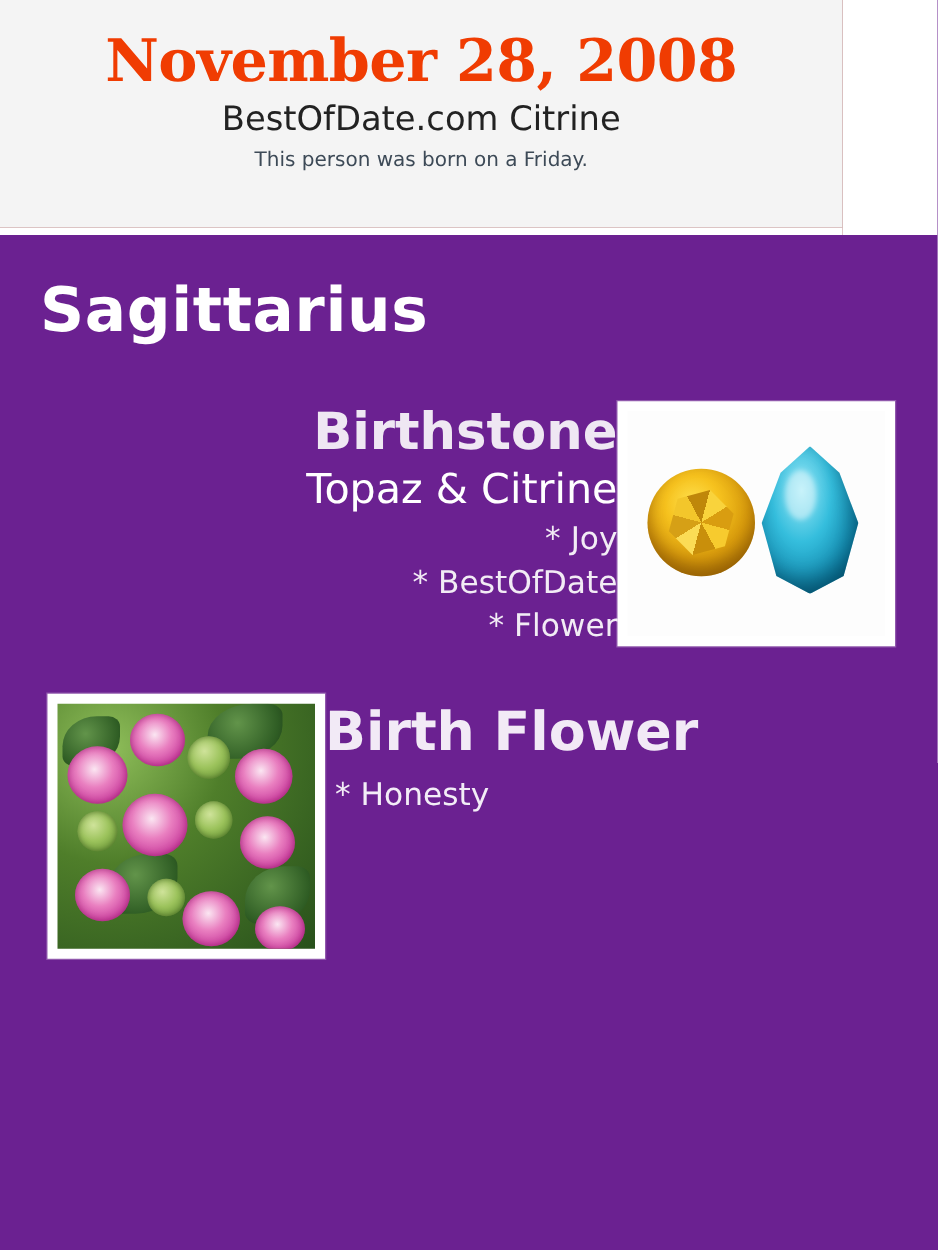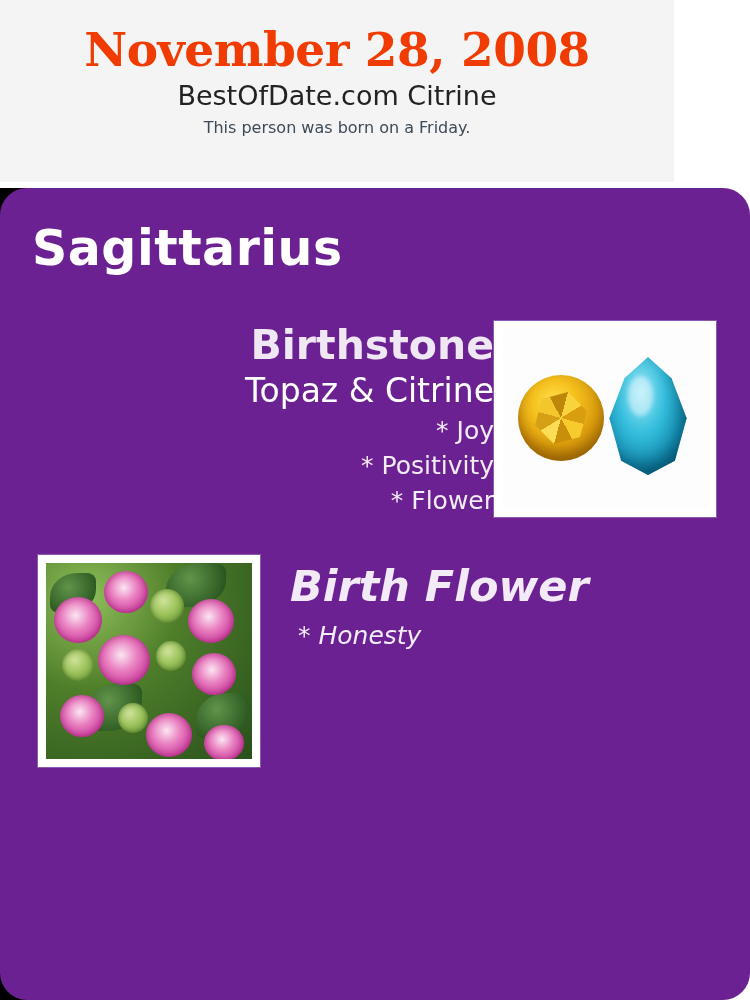--- a/index.html
+++ b/index.html
@@ -10,21 +10,21 @@
     width: 750px;
     height: 1000px;
     background: #ffffff;
     font-family: "DejaVu Sans", sans-serif;
     overflow: hidden;
   }
   .page {
     width: 674px;
     height: 1000px;
     position: relative;
-    background: #000000;
+    background: #7f1d1d;
   }
 
   
   .header {
     background: #f4f4f4;
     padding: 18px 20px 14px 20px;
     text-align: center;
     box-sizing: border-box;
     height: 182px;
   }
@@ -61,21 +61,20 @@
   
   .panel {
     background: #6b2191;
     position: absolute;
     top: 188px;
     left: 0;
     width: 750px;
     bottom: 0;
     box-sizing: border-box;
     padding: 22px 30px 0 30px;
-    border-radius: 27px;
   }
 
   .zodiac-title {
     color: #ffffff;
     font-size: 49px;
     font-weight: bold;
     font-family: "DejaVu Sans", sans-serif;
     margin: 10px 0 6px 2px;
     letter-spacing: 0.5px;
   }
@@ -219,23 +218,21 @@
     background: radial-gradient(circle at 40% 35%, #cfe39a 0%, #9cc35c 45%, #5c8a2c 100%);
     box-shadow: inset 0 0 5px rgba(40,70,20,0.6);
   }
   .mum.leaf {
     background: radial-gradient(circle at 40% 35%, #62944a 0%, #2f5d24 70%, #1d3c17 100%);
     border-radius: 60% 20% 60% 20%;
   }
 
   .flower-text {
     flex: 1 1 auto;
-    padding-left: 30px;
     padding-top: 6px;
-    font-style: italic;
   }
   .flower-heading {
     color: #f2eaf6;
     font-size: 43px;
     font-weight: bold;
     font-family: "DejaVu Sans", sans-serif;
     margin: 0 0 2px 0;
   }
   .flower-sub {
     color: #ffffff;
@@ -265,21 +262,21 @@
 
   <div class="panel">
 
     <div class="zodiac-title">Sagittarius</div>
 
     <div class="stone-row">
       <div class="stone-text">
         <div class="stone-heading">Birthstone</div>
         <div class="stone-sub">Topaz &amp; Citrine</div>
         <div class="bullet">* Joy</div>
-        <div class="bullet">* Positivity</div>
+        <div class="bullet">* BestOfDate</div>
         <div class="bullet">* Flower</div>
       </div>
       <div class="photo-frame stone-photo-frame">
         <div class="stone-photo">
           <div class="gem-citrine"></div>
           <div class="gem-topaz"></div>
         </div>
       </div>
     </div>
 

